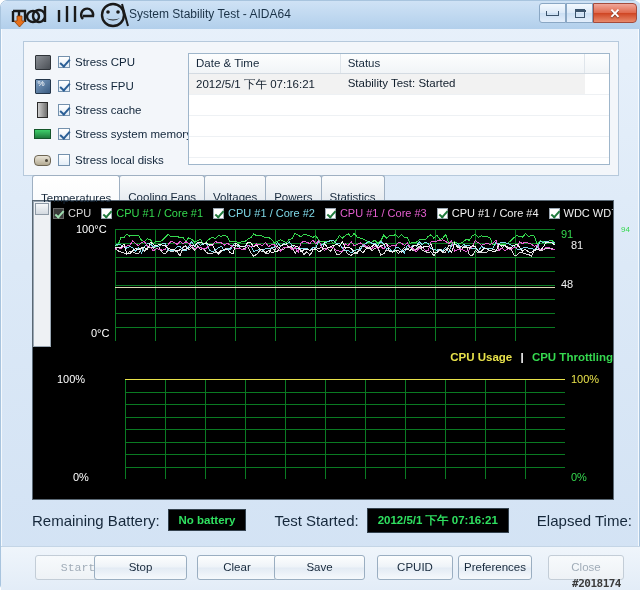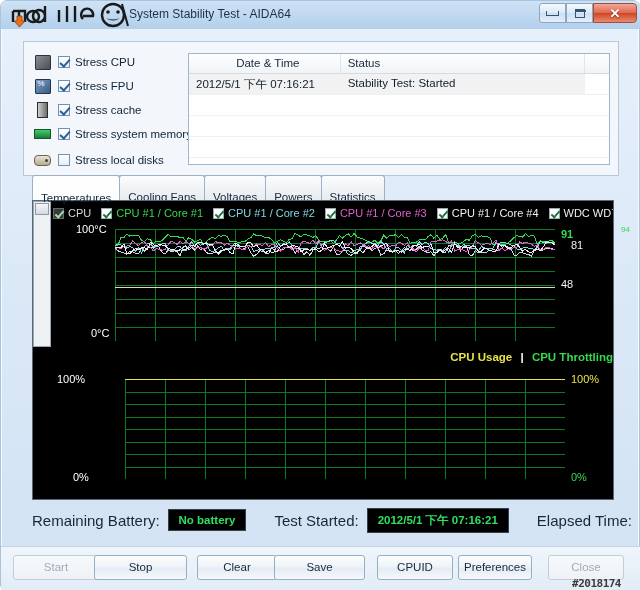--- a/index.html
+++ b/index.html
@@ -140,21 +140,21 @@
     border-bottom: 1px solid #d4dbe2;
   }
   .log-h {
     font-size: 11.5px;
     color: #16283b;
     padding: 3px 0 0 7px;
     box-sizing: border-box;
     border-right: 1px solid #dfe5eb;
     height: 19px;
   }
-  .log-h.c0 { width: 152px; text-align: center; }
+  .log-h.c0 { width: 152px; }
   .log-h.c1 { width: 245px; }
   .log-h.c2 { width: 24px; border-right: none; }
   .log-row { display: flex; height: 20px; border-bottom: 1px solid #eef1f4; }
   .log-row.alt { background: #f2f2f2; }
   .log-c {
     font-size: 11.5px;
     color: #101d2b;
     padding: 3px 0 0 7px;
     box-sizing: border-box;
     height: 20px;
@@ -532,21 +532,21 @@
           <polyline points="0.0,19.1 3.0,21.8 5.9,23.0 8.9,23.9 11.8,25.1 14.8,22.2 17.7,22.9 20.7,24.5 23.6,24.6 26.6,19.2 29.5,22.2 32.5,18.8 35.4,18.2 38.4,19.0 41.3,16.0 44.3,18.4 47.2,23.5 50.2,24.8 53.2,20.8 56.1,22.6 59.1,21.9 62.0,22.2 65.0,27.0 67.9,18.3 70.9,16.8 73.8,21.0 76.8,18.0 79.7,21.2 82.7,16.8 85.6,20.7 88.6,19.5 91.5,23.7 94.5,24.6 97.4,24.1 100.4,23.0 103.4,25.3 106.3,22.2 109.3,20.6 112.2,19.2 115.2,19.4 118.1,16.7 121.1,16.5 124.0,17.9 127.0,21.2 129.9,19.1 132.9,17.6 135.8,23.8 138.8,27.3 141.7,25.2 144.7,21.9 147.7,22.1 150.6,24.3 153.6,25.0 156.5,18.9 159.5,21.4 162.4,17.0 165.4,20.6 168.3,20.3 171.3,18.3 174.2,18.0 177.2,18.0 180.1,24.5 183.1,20.6 186.0,20.7 189.0,25.5 191.9,22.6 194.9,26.2 197.9,21.4 200.8,18.6 203.8,19.5 206.7,18.6 209.7,19.7 212.6,19.8 215.6,22.1 218.5,17.9 221.5,25.5 224.4,25.8 227.4,22.3 230.3,21.4 233.3,25.4 236.2,26.4 239.2,23.9 242.1,24.8 245.1,17.6 248.1,17.4 251.0,18.4 254.0,18.7 256.9,21.6 259.9,19.5 262.8,18.4 265.8,25.9 268.7,24.9 271.7,20.7 274.6,22.4 277.6,22.4 280.5,21.6 283.5,24.5 286.4,22.0 289.4,18.8 292.3,20.1 295.3,18.5 298.3,21.8 301.2,20.2 304.2,17.4 307.1,21.0 310.1,22.4 313.0,23.7 316.0,22.8 318.9,26.5 321.9,22.9 324.8,21.2 327.8,23.0 330.7,23.0 333.7,16.6 336.6,17.1 339.6,15.6 342.6,16.3 345.5,21.7 348.5,17.7 351.4,17.2 354.4,25.8 357.3,26.6 360.3,21.6 363.2,23.6 366.2,22.9 369.1,23.9 372.1,23.2 375.0,18.8 378.0,20.6 380.9,21.1 383.9,21.2 386.8,19.1 389.8,15.9 392.8,18.1 395.7,18.6 398.7,26.0 401.6,26.2 404.6,23.4 407.5,23.8 410.5,24.9 413.4,25.3 416.4,27.0 419.3,21.5 422.3,16.8 425.2,22.0 428.2,20.9 431.1,19.0 434.1,19.0 437.0,19.6 440.0,20.7" fill="none" stroke="#d8d8d8" stroke-width="1" shape-rendering="crispEdges"></polyline>
           <polyline points="0.0,16.6 3.0,16.2 5.9,8.7 8.9,8.7 11.8,5.1 14.8,7.1 17.7,6.7 20.7,6.5 23.6,6.2 26.6,11.7 29.5,12.5 32.5,9.7 35.4,10.8 38.4,14.6 41.3,12.0 44.3,12.9 47.2,11.3 50.2,8.3 53.2,5.5 56.1,7.6 59.1,7.3 62.0,7.1 65.0,8.9 67.9,8.5 70.9,11.9 73.8,8.8 76.8,10.4 79.7,13.2 82.7,11.4 85.6,10.6 88.6,15.2 91.5,12.2 94.5,10.1 97.4,8.3 100.4,9.7 103.4,6.9 106.3,7.1 109.3,6.2 112.2,7.7 115.2,13.0 118.1,12.6 121.1,12.3 124.0,14.2 127.0,12.2 129.9,12.5 132.9,10.1 135.8,8.7 138.8,4.8 141.7,6.8 144.7,6.5 147.7,7.3 150.6,8.9 153.6,8.6 156.5,10.1 159.5,14.1 162.4,12.4 165.4,10.7 168.3,12.0 171.3,14.2 174.2,10.1 177.2,9.9 180.1,4.2 183.1,6.3 186.0,7.7 189.0,5.0 191.9,5.9 194.9,7.0 197.9,8.6 200.8,6.3 203.8,11.7 206.7,12.9 209.7,12.8 212.6,12.3 215.6,11.5 218.5,14.7 221.5,11.0 224.4,6.6 227.4,9.1 230.3,6.5 233.3,4.7 236.2,8.1 239.2,4.4 242.1,8.0 245.1,9.1 248.1,9.9 251.0,11.3 254.0,13.4 256.9,13.0 259.9,11.2 262.8,14.6 265.8,11.9 268.7,6.0 271.7,9.4 274.6,6.2 277.6,6.9 280.5,5.5 283.5,8.4 286.4,5.5 289.4,8.4 292.3,8.8 295.3,14.3 298.3,13.1 301.2,13.4 304.2,10.8 307.1,10.4 310.1,11.0 313.0,7.7 316.0,5.7 318.9,9.3 321.9,6.0 324.8,10.5 327.8,9.0 330.7,5.6 333.7,13.8 336.6,13.7 339.6,12.9 342.6,14.2 345.5,14.4 348.5,12.6 351.4,10.3 354.4,11.3 357.3,6.6 360.3,5.5 363.2,8.2 366.2,7.0 369.1,7.1 372.1,7.4 375.0,8.8 378.0,16.0 380.9,14.9 383.9,14.2 386.8,15.9 389.8,15.5 392.8,14.3 395.7,11.8 398.7,8.8 401.6,6.7 404.6,7.3 407.5,8.1 410.5,4.6 413.4,7.6 416.4,6.3 419.3,7.1 422.3,15.3 425.2,11.9 428.2,12.5 431.1,14.4 434.1,11.7 437.0,11.4 440.0,14.7" fill="none" stroke="#35d94f" stroke-width="1" shape-rendering="crispEdges"></polyline>
           <polyline points="0.0,16.4 3.0,15.4 5.9,15.8 8.9,17.8 11.8,19.2 14.8,17.4 17.7,18.9 20.7,22.5 23.6,18.9 26.6,23.8 29.5,17.3 32.5,14.7 35.4,15.1 38.4,17.7 41.3,17.9 44.3,16.8 47.2,14.9 50.2,14.8 53.2,21.5 56.1,21.8 59.1,20.8 62.0,18.0 65.0,17.5 67.9,21.3 70.9,21.8 73.8,17.1 76.8,12.4 79.7,17.8 82.7,13.9 85.6,16.5 88.6,14.6 91.5,14.3 94.5,21.3 97.4,22.8 100.4,21.1 103.4,18.9 106.3,17.2 109.3,21.9 112.2,19.1 115.2,21.0 118.1,15.6 121.1,14.2 124.0,17.7 127.0,18.0 129.9,17.2 132.9,16.5 135.8,17.3 138.8,22.2 141.7,21.6 144.7,20.0 147.7,21.3 150.6,19.7 153.6,19.2 156.5,19.4 159.5,18.1 162.4,13.6 165.4,17.2 168.3,14.6 171.3,15.3 174.2,12.9 177.2,16.7 180.1,18.6 183.1,19.6 186.0,19.0 189.0,19.4 191.9,19.5 194.9,21.8 197.9,18.7 200.8,18.7 203.8,12.4 206.7,16.3 209.7,14.3 212.6,12.8 215.6,11.6 218.5,11.4 221.5,14.8 224.4,14.4 227.4,19.1 230.3,21.5 233.3,21.2 236.2,24.0 239.2,21.8 242.1,20.3 245.1,20.9 248.1,16.5 251.0,14.5 254.0,12.2 256.9,14.2 259.9,14.4 262.8,16.8 265.8,12.3 268.7,15.3 271.7,20.1 274.6,19.6 277.6,23.6 280.5,18.9 283.5,18.7 286.4,21.1 289.4,23.9 292.3,16.0 295.3,18.4 298.3,16.5 301.2,17.1 304.2,12.8 307.1,15.7 310.1,13.2 313.0,14.5 316.0,19.4 318.9,20.5 321.9,21.2 324.8,20.2 327.8,21.7 330.7,18.1 333.7,23.4 336.6,15.2 339.6,15.6 342.6,14.7 345.5,18.1 348.5,15.7 351.4,16.6 354.4,16.4 357.3,19.9 360.3,19.1 363.2,22.4 366.2,17.4 369.1,18.7 372.1,19.5 375.0,19.3 378.0,19.1 380.9,13.7 383.9,14.8 386.8,13.2 389.8,13.9 392.8,14.3 395.7,16.0 398.7,16.6 401.6,19.8 404.6,20.8 407.5,19.1 410.5,18.2 413.4,19.0 416.4,19.0 419.3,21.0 422.3,19.0 425.2,12.4 428.2,13.5 431.1,12.2 434.1,13.0 437.0,13.3 440.0,13.2" fill="none" stroke="#7fd9e8" stroke-width="1" shape-rendering="crispEdges"></polyline>
           <polyline points="0.0,21.2 3.0,18.0 5.9,19.8 8.9,17.3 11.8,17.1 14.8,16.4 17.7,12.1 20.7,14.7 23.6,16.7 26.6,13.4 29.5,12.6 32.5,17.3 35.4,18.1 38.4,21.8 41.3,19.7 44.3,20.3 47.2,21.2 50.2,20.1 53.2,15.5 56.1,12.6 59.1,13.2 62.0,15.4 65.0,12.3 67.9,15.0 70.9,12.7 73.8,14.5 76.8,16.9 79.7,19.8 82.7,18.8 85.6,18.6 88.6,20.1 91.5,19.1 94.5,16.3 97.4,16.6 100.4,12.4 103.4,13.9 106.3,13.8 109.3,16.2 112.2,14.3 115.2,16.0 118.1,18.1 121.1,19.9 124.0,19.0 127.0,20.3 129.9,20.9 132.9,16.6 135.8,17.5 138.8,17.7 141.7,14.9 144.7,15.6 147.7,16.5 150.6,13.6 153.6,17.6 156.5,15.9 159.5,15.8 162.4,19.5 165.4,22.4 168.3,18.6 171.3,18.1 174.2,17.6 177.2,20.7 180.1,18.5 183.1,23.2 186.0,14.1 189.0,12.1 191.9,13.4 194.9,14.5 197.9,10.9 200.8,14.8 203.8,11.4 206.7,18.5 209.7,21.4 212.6,19.2 215.6,18.4 218.5,18.7 221.5,21.7 224.4,22.1 227.4,22.4 230.3,14.7 233.3,16.6 236.2,12.5 239.2,17.0 242.1,15.5 245.1,13.8 248.1,15.7 251.0,17.2 254.0,16.9 256.9,19.7 259.9,17.1 262.8,19.9 265.8,17.4 268.7,20.0 271.7,15.8 274.6,17.3 277.6,16.5 280.5,17.1 283.5,13.2 286.4,14.2 289.4,16.3 292.3,13.8 295.3,18.3 298.3,19.7 301.2,22.6 304.2,19.4 307.1,18.3 310.1,21.3 313.0,21.7 316.0,13.0 318.9,12.6 321.9,12.1 324.8,11.1 327.8,11.0 330.7,12.3 333.7,14.6 336.6,12.0 339.6,22.0 342.6,20.6 345.5,20.0 348.5,21.4 351.4,22.4 354.4,20.9 357.3,17.7 360.3,11.8 363.2,13.5 366.2,16.1 369.1,15.5 372.1,14.2 375.0,15.7 378.0,13.8 380.9,10.9 383.9,21.5 386.8,19.0 389.8,21.7 392.8,19.8 395.7,20.4 398.7,18.3 401.6,19.0 404.6,13.0 407.5,14.5 410.5,13.1 413.4,14.3 416.4,15.1 419.3,17.2 422.3,15.8 425.2,21.0 428.2,20.5 431.1,18.3 434.1,18.6 437.0,20.4 440.0,20.9" fill="none" stroke="#e45fd0" stroke-width="1" shape-rendering="crispEdges"></polyline>
           <polyline points="0.0,18.7 3.0,18.4 5.9,18.9 8.9,15.2 11.8,24.4 14.8,24.7 17.7,21.6 20.7,19.7 23.6,20.7 26.6,18.6 29.5,18.8 32.5,20.7 35.4,13.1 38.4,15.6 41.3,16.9 44.3,15.1 47.2,16.1 50.2,16.8 53.2,19.4 56.1,20.4 59.1,20.4 62.0,22.1 65.0,20.8 67.9,21.2 70.9,19.9 73.8,19.2 76.8,16.2 79.7,17.2 82.7,13.1 85.6,13.1 88.6,15.2 91.5,13.9 94.5,16.0 97.4,15.7 100.4,21.7 103.4,24.3 106.3,21.4 109.3,20.7 112.2,20.0 115.2,23.6 118.1,24.6 121.1,14.2 124.0,16.3 127.0,18.1 129.9,17.2 132.9,13.2 135.8,13.8 138.8,17.9 141.7,16.2 144.7,19.9 147.7,20.5 150.6,23.6 153.6,21.4 156.5,23.1 159.5,23.0 162.4,22.4 165.4,17.5 168.3,15.4 171.3,15.0 174.2,18.3 177.2,16.9 180.1,16.9 183.1,18.0 186.0,23.1 189.0,20.7 191.9,20.1 194.9,21.5 197.9,20.2 200.8,20.2 203.8,22.6 206.7,21.6 209.7,14.3 212.6,19.0 215.6,17.9 218.5,16.4 221.5,15.4 224.4,16.9 227.4,12.8 230.3,19.2 233.3,18.5 236.2,19.5 239.2,23.1 242.1,23.3 245.1,21.4 248.1,23.7 251.0,20.0 254.0,19.5 256.9,17.4 259.9,15.0 262.8,18.6 265.8,16.8 268.7,15.9 271.7,14.0 274.6,22.5 277.6,23.2 280.5,21.5 283.5,21.5 286.4,23.4 289.4,20.9 292.3,20.0 295.3,21.6 298.3,17.0 301.2,16.9 304.2,15.0 307.1,18.8 310.1,17.1 313.0,17.9 316.0,15.3 318.9,23.5 321.9,23.9 324.8,20.0 327.8,23.4 330.7,20.3 333.7,19.9 336.6,23.2 339.6,14.3 342.6,18.4 345.5,17.9 348.5,18.2 351.4,18.3 354.4,19.2 357.3,16.5 360.3,17.7 363.2,22.0 366.2,22.6 369.1,19.3 372.1,19.9 375.0,21.7 378.0,22.1 380.9,22.1 383.9,15.5 386.8,17.1 389.8,16.2 392.8,19.7 395.7,19.0 398.7,16.5 401.6,15.3 404.6,18.3 407.5,22.0 410.5,20.4 413.4,22.9 416.4,23.4 419.3,21.6 422.3,20.2 425.2,21.8 428.2,18.0 431.1,13.4 434.1,13.5 437.0,14.0 440.0,15.9" fill="none" stroke="#f0f0f0" stroke-width="1" shape-rendering="crispEdges"></polyline>
           <polyline points="0.0,58.2 3.0,58.2 5.9,58.2 8.9,58.2 11.8,58.2 14.8,58.2 17.7,58.2 20.7,58.2 23.6,58.2 26.6,58.2 29.5,58.2 32.5,58.2 35.4,58.2 38.4,58.2 41.3,58.2 44.3,58.2 47.2,58.2 50.2,58.2 53.2,58.2 56.1,58.2 59.1,58.2 62.0,58.2 65.0,58.2 67.9,58.2 70.9,58.2 73.8,58.2 76.8,58.2 79.7,58.2 82.7,58.2 85.6,58.2 88.6,58.2 91.5,58.2 94.5,58.2 97.4,58.2 100.4,58.2 103.4,58.2 106.3,58.2 109.3,58.2 112.2,58.2 115.2,58.2 118.1,58.2 121.1,58.2 124.0,58.2 127.0,58.2 129.9,58.2 132.9,58.2 135.8,58.2 138.8,58.2 141.7,58.2 144.7,58.2 147.7,58.2 150.6,58.2 153.6,58.2 156.5,58.2 159.5,58.2 162.4,58.2 165.4,58.2 168.3,58.2 171.3,58.2 174.2,58.2 177.2,58.2 180.1,58.2 183.1,58.2 186.0,58.2 189.0,58.2 191.9,58.2 194.9,58.2 197.9,58.2 200.8,58.2 203.8,58.2 206.7,58.2 209.7,58.2 212.6,58.2 215.6,58.2 218.5,58.2 221.5,58.2 224.4,58.2 227.4,58.2 230.3,58.2 233.3,58.2 236.2,58.2 239.2,58.2 242.1,58.2 245.1,58.2 248.1,58.2 251.0,58.2 254.0,58.2 256.9,58.2 259.9,58.2 262.8,58.2 265.8,58.2 268.7,58.2 271.7,58.2 274.6,58.2 277.6,58.2 280.5,58.2 283.5,58.2 286.4,58.2 289.4,58.2 292.3,58.2 295.3,58.2 298.3,58.2 301.2,58.2 304.2,58.2 307.1,58.2 310.1,58.2 313.0,58.2 316.0,58.2 318.9,58.2 321.9,58.2 324.8,58.2 327.8,58.2 330.7,58.2 333.7,58.2 336.6,58.2 339.6,58.2 342.6,58.2 345.5,58.2 348.5,58.2 351.4,58.2 354.4,58.2 357.3,58.2 360.3,58.2 363.2,58.2 366.2,58.2 369.1,58.2 372.1,58.2 375.0,58.2 378.0,58.2 380.9,58.2 383.9,58.2 386.8,58.2 389.8,58.2 392.8,58.2 395.7,58.2 398.7,58.2 401.6,58.2 404.6,58.2 407.5,58.2 410.5,58.2 413.4,58.2 416.4,58.2 419.3,58.2 422.3,58.2 425.2,58.2 428.2,58.2 431.1,58.2 434.1,58.2 437.0,58.2 440.0,58.2" fill="none" stroke="#ded9b8" stroke-width="1" shape-rendering="crispEdges"></polyline>
         </svg>
     </div>
 
     <div id="temp-values">
-      <div class="tv" style="left:2px; top:5px;  color:#35d94f; font-weight:bold;">91</div>
+      <div class="tv" style="left:2px; top:5px;  color:#35d94f; font-weight:normal;">91</div>
       <div class="tv" style="left:22px;top:2px;  color:#35d94f; font-size:8px;padding-left:40px;">94</div>
       <div class="tv" style="left:12px;top:16px; color:#f0f0f0;">81</div>
       <div class="tv" style="left:2px; top:55px; color:#f0f0f0;">48</div>
     </div>
   </div>
 
   <div id="usage-block">
     <div id="usage-title">
       <span style="color:#e8e24a">CPU Usage</span>
       <span style="color:#ffffff; padding:0 5px">|</span>
@@ -589,21 +589,21 @@
   <div id="status-row">
     <div class="st-label">Remaining Battery:</div>
     <div class="st-value" style="margin-left:8px;">No battery</div>
     <div class="st-label" style="margin-left:28px;">Test Started:</div>
     <div class="st-value" style="margin-left:8px;">2012/5/1 下午 07:16:21</div>
     <div class="st-label" style="margin-left:28px;">Elapsed Time:</div>
     <div class="st-value" style="margin-left:8px;">0:30:14</div>
   </div>
 
   <div id="btn-row">
-    <div class="btn disabled" style="left:12px;  width:86px;">Start</div>
+    <div class="btn disabled" style="left:34px;  width:86px;font-family:Liberation Mono, monospace;">Start</div>
     <div class="btn" style="left:93px;  width:93px;">Stop</div>
     <div class="btn" style="left:196px; width:80px;">Clear</div>
     <div class="btn" style="left:273px; width:91px;">Save</div>
     <div class="btn" style="left:376px; width:76px;text-align:center;">CPUID</div>
     <div class="btn" style="left:457px; width:74px;">Preferences</div>
     <div class="btn disabled" style="left:547px; width:76px;">Close</div>
     <div id="watermark-id">#2018174</div>
   </div>
 
 </div>

